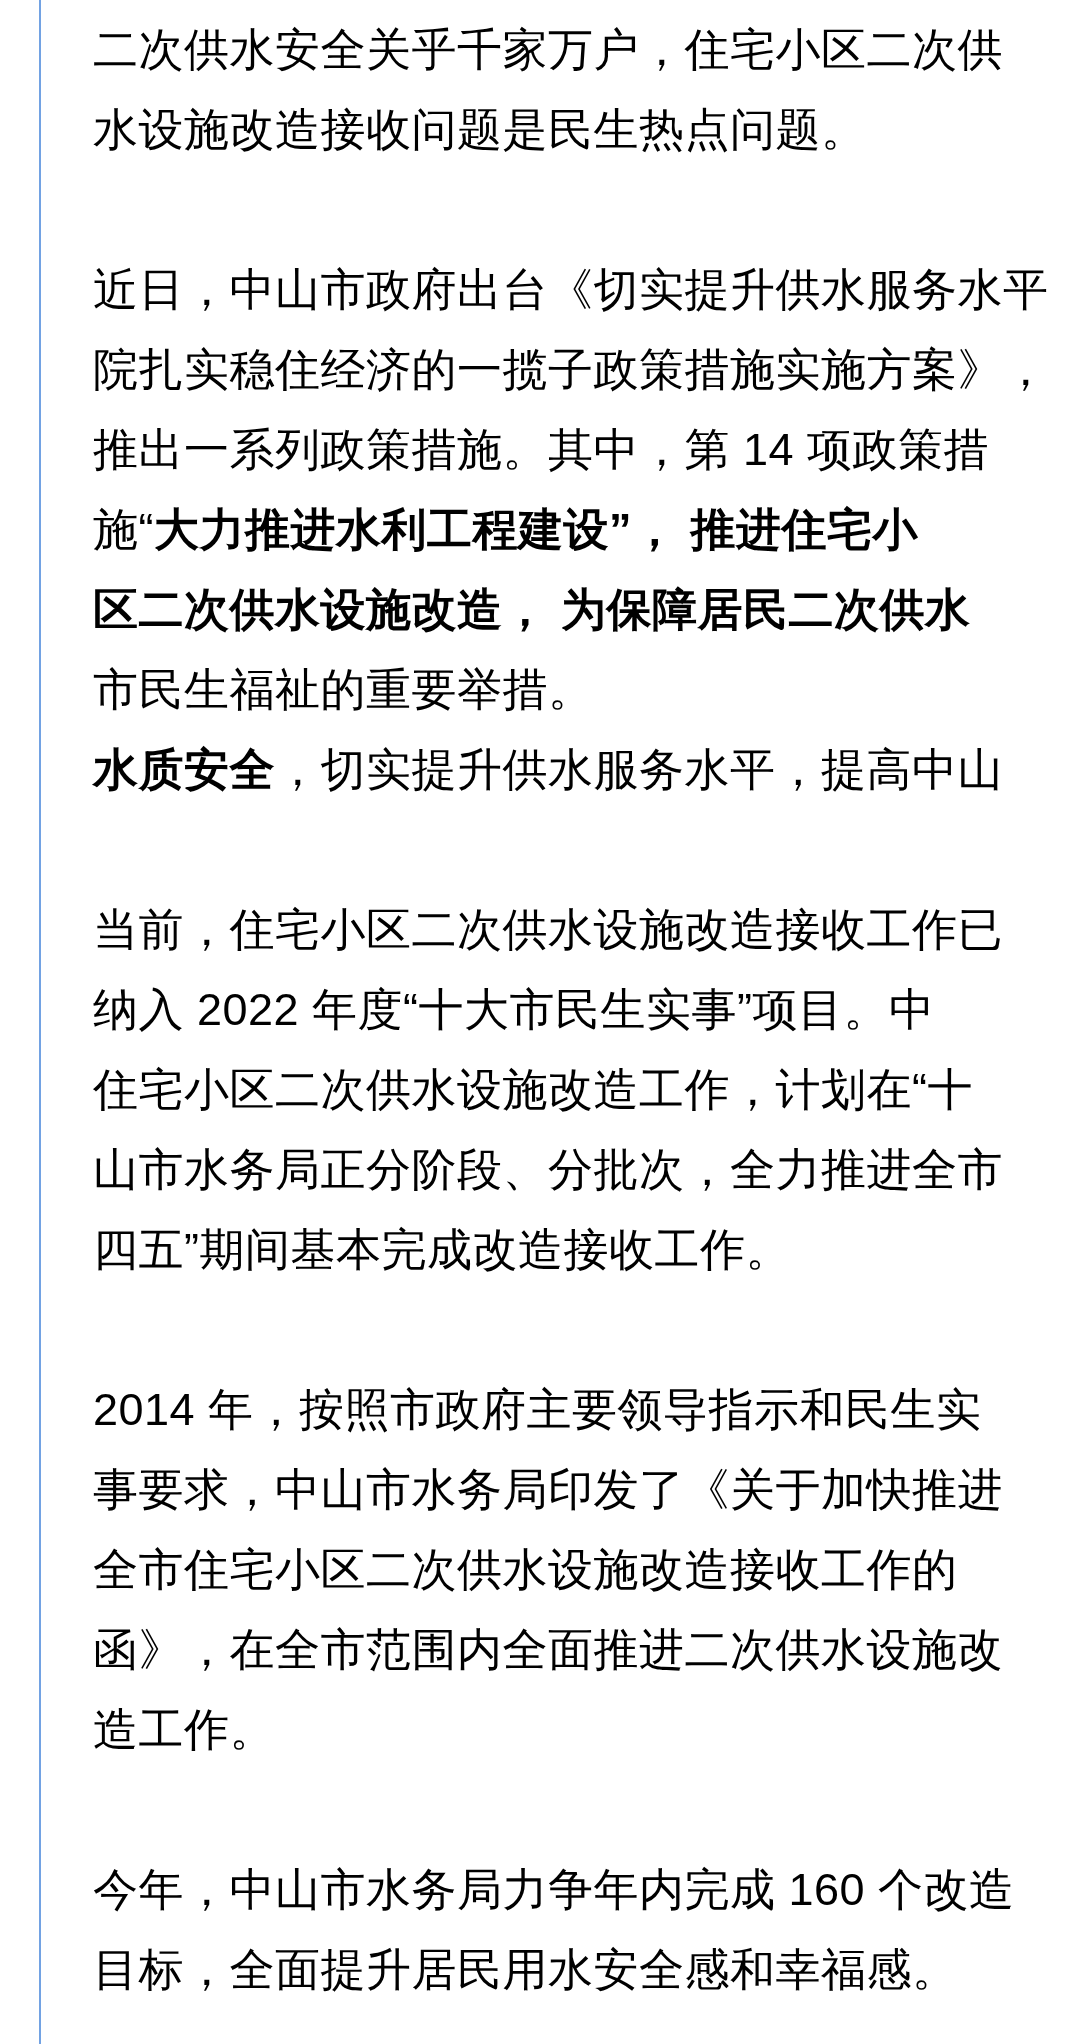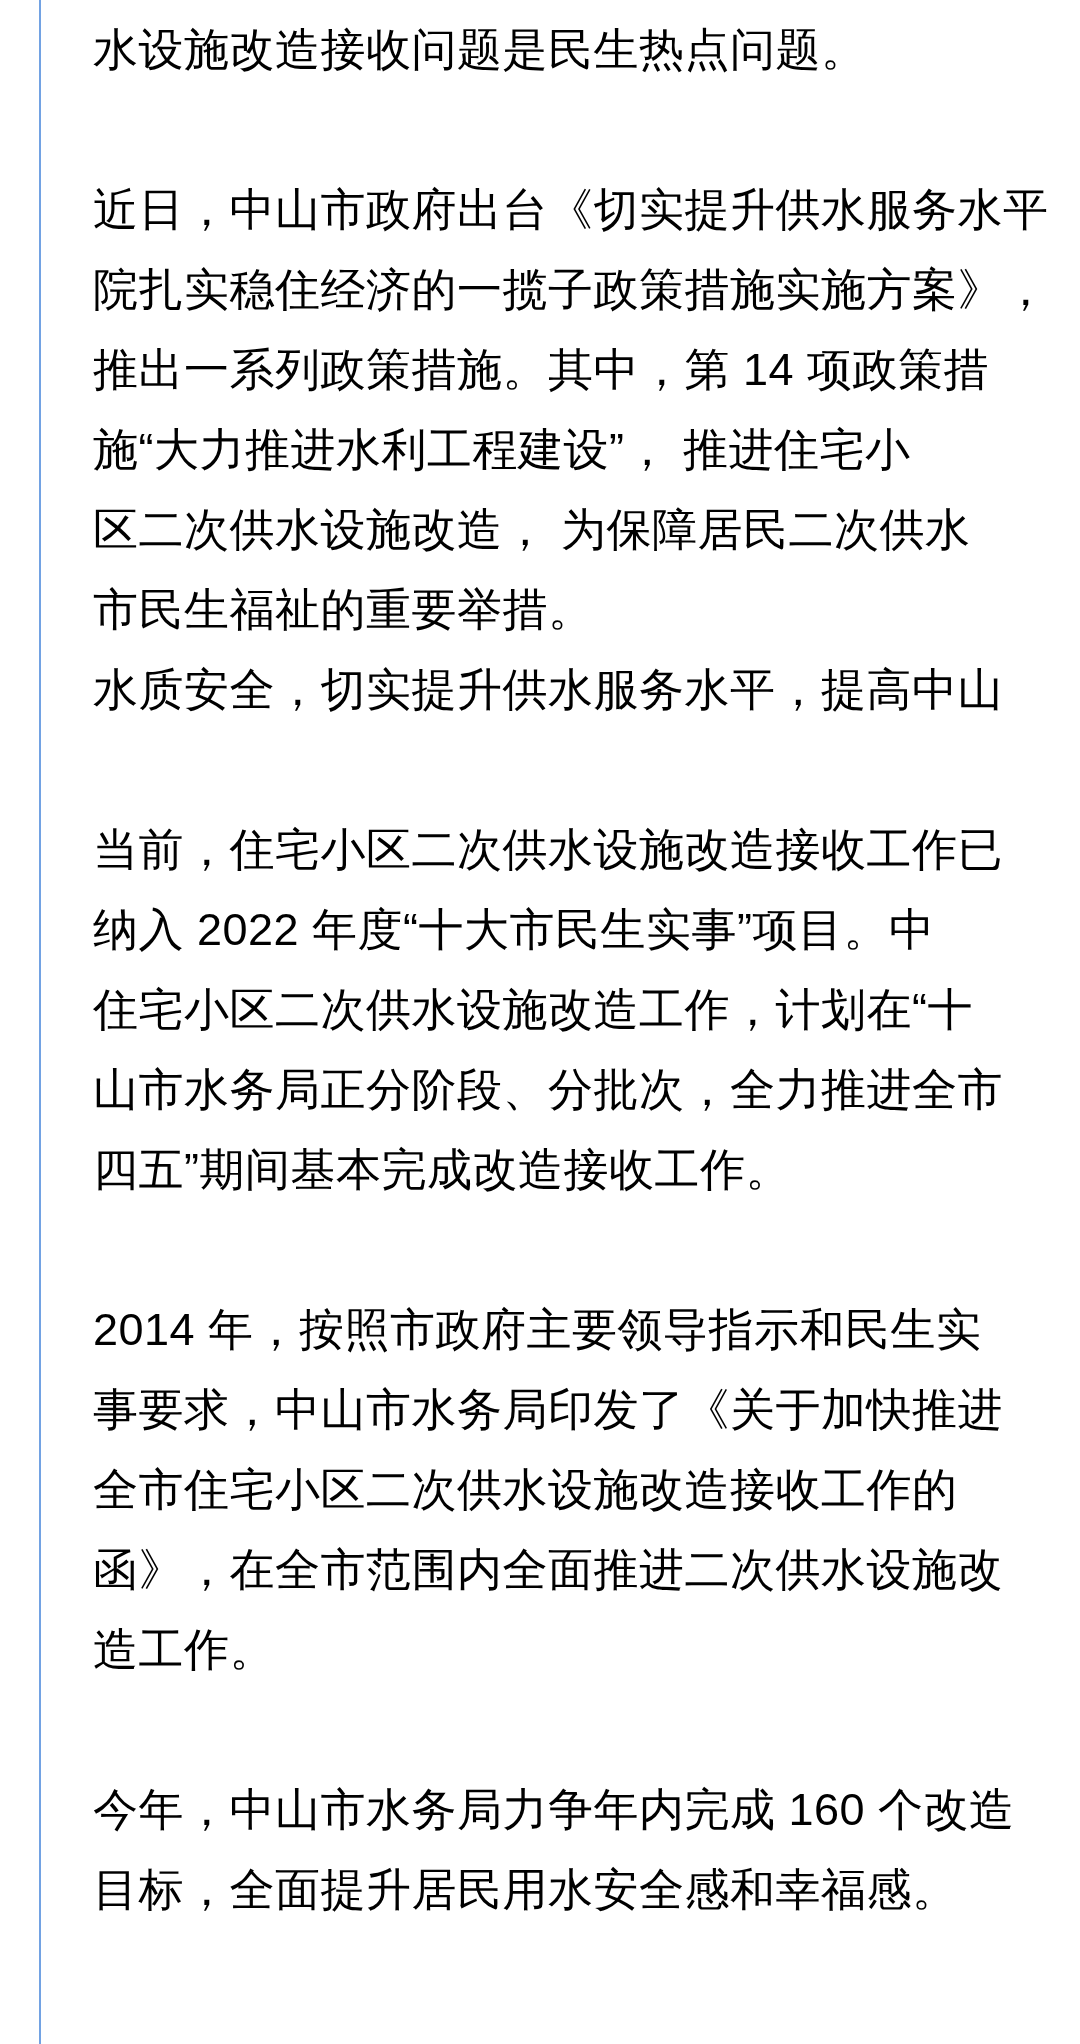--- a/index.html
+++ b/index.html
@@ -35,29 +35,30 @@
   .article p {
     margin: 0 0 80px 0;
     padding: 0;
   }
   .line {
     display: block;
     height: 80px;
     white-space: pre;
   }
   .run { font-weight: 400; }
-  .run.b { font-weight: 400; }
+  .run.b { font-weight: 700; }
 </style>
 </head>
 <body style="--page-bg: #ffffff; --text: #000000; --accent: #72a2e3;">
 
 <div class="accent-line"></div>
 
 <main class="article" id="article">
     <p>
+      <span class="line"><span class="run">二次供水安全关乎千家万户，住宅小区二次供</span></span>
       <span class="line"><span class="run">水设施改造接收问题是民生热点问题。</span></span>
     </p>
     <p>
       <span class="line"><span class="run">近日，中山市政府出台《切实提升供水服务水平</span></span>
       <span class="line"><span class="run">院扎实稳住经济的一揽子政策措施实施方案》，</span></span>
       <span class="line"><span class="run">推出一系列政策措施。其中，第 14 项政策措</span></span>
       <span class="line"><span class="run">施“</span><span class="run b">大力推进水利工程建设”， 推进住宅小</span></span>
       <span class="line"><span class="run b">区二次供水设施改造， 为保障居民二次供水</span></span>
       <span class="line"><span class="run">市民生福祉的重要举措。</span></span>
       <span class="line"><span class="run b">水质安全</span><span class="run">，切实提升供水服务水平，提高中山</span></span>

